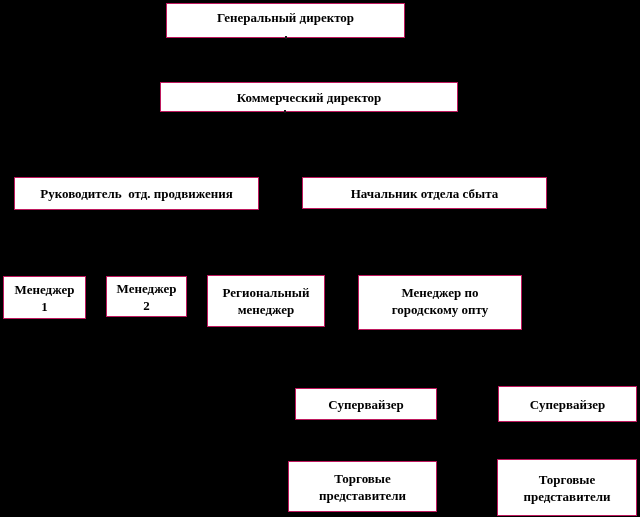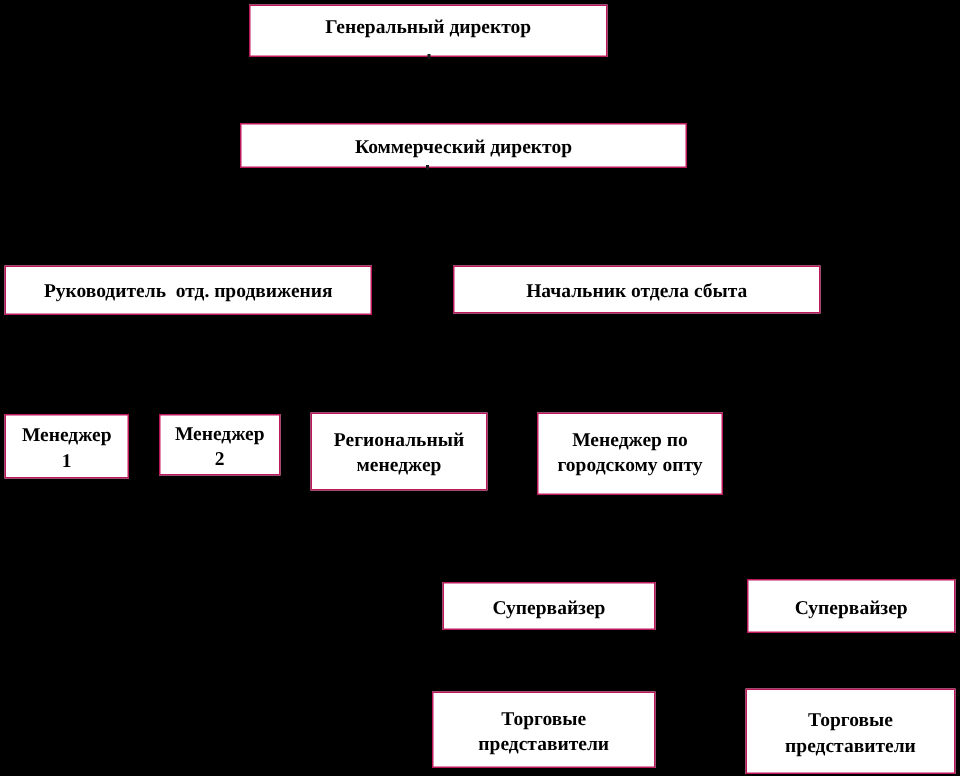--- a/index.html
+++ b/index.html
@@ -26,26 +26,26 @@
     line-height: 17px;
     text-align: center;
     display: flex;
     align-items: center;
     justify-content: center;
     white-space: pre-wrap;
   }
   
   .b0  { left:166px; top:3px;   width:239px; height:35px; padding-bottom:6px; }
   .b1  { left:160px; top:82px;  width:298px; height:30px; }
-  .b2  { left:3px;   top:177px; width:245px; height:33px; }
+  .b2  { left:14px;   top:177px; width:245px; height:33px; }
   .b3  { left:302px; top:177px; width:245px; height:32px; }
   .b4  { left:3px;   top:276px; width:83px;  height:43px; }
   .b5  { left:106px; top:276px; width:81px;  height:41px; }
   .b6  { left:207px; top:275px; width:118px; height:52px; padding-bottom:0; }
-  .b7  { left:358px; top:275px; width:124px; height:55px; padding-bottom:4px; }
+  .b7  { left:358px; top:275px; width:164px; height:55px; padding-bottom:4px; }
   .b8  { left:295px; top:388px; width:142px; height:32px; }
   .b9  { left:498px; top:386px; width:139px; height:36px; }
   .b10 { left:288px; top:461px; width:149px; height:51px; }
   .b11 { left:497px; top:459px; width:140px; height:57px; }
   
   .stub {
     position: absolute;
     width: 2px;
     height: 3px;
     background: #1a1a1a;

